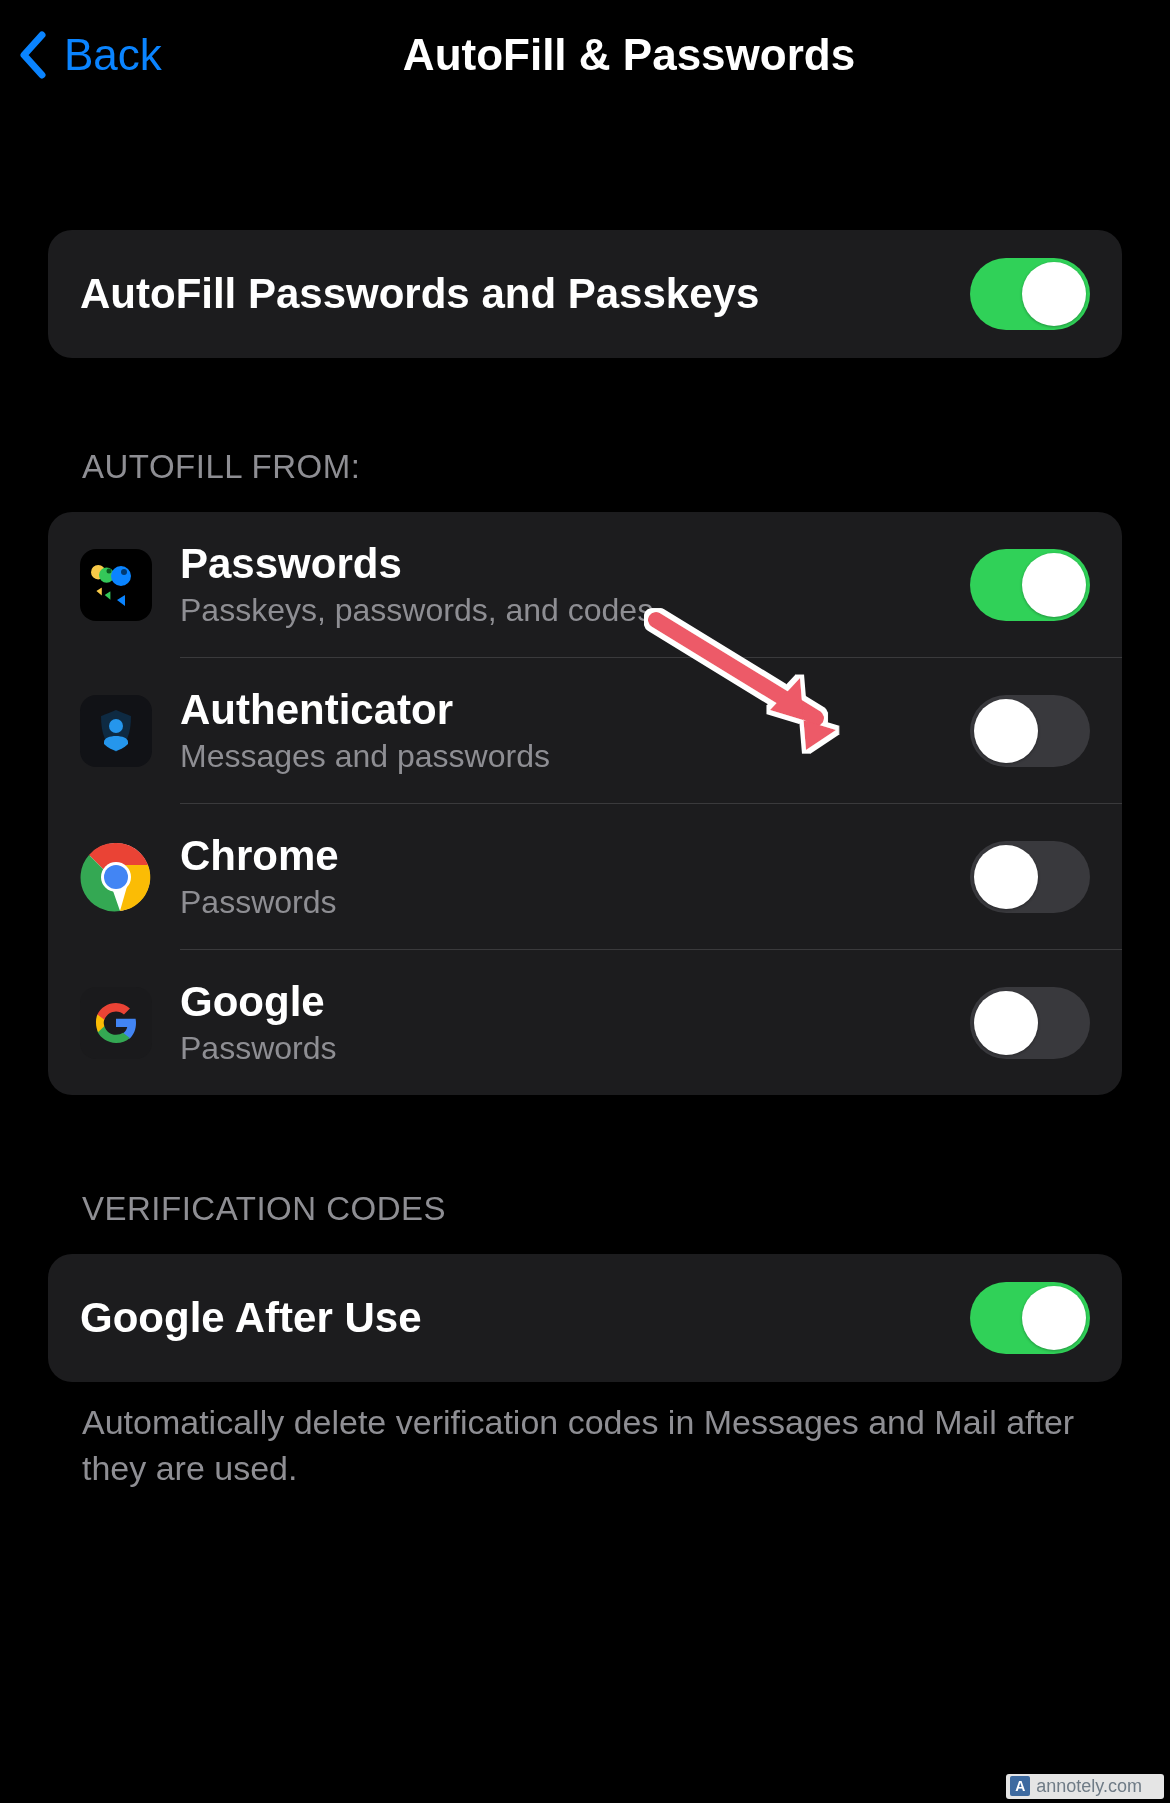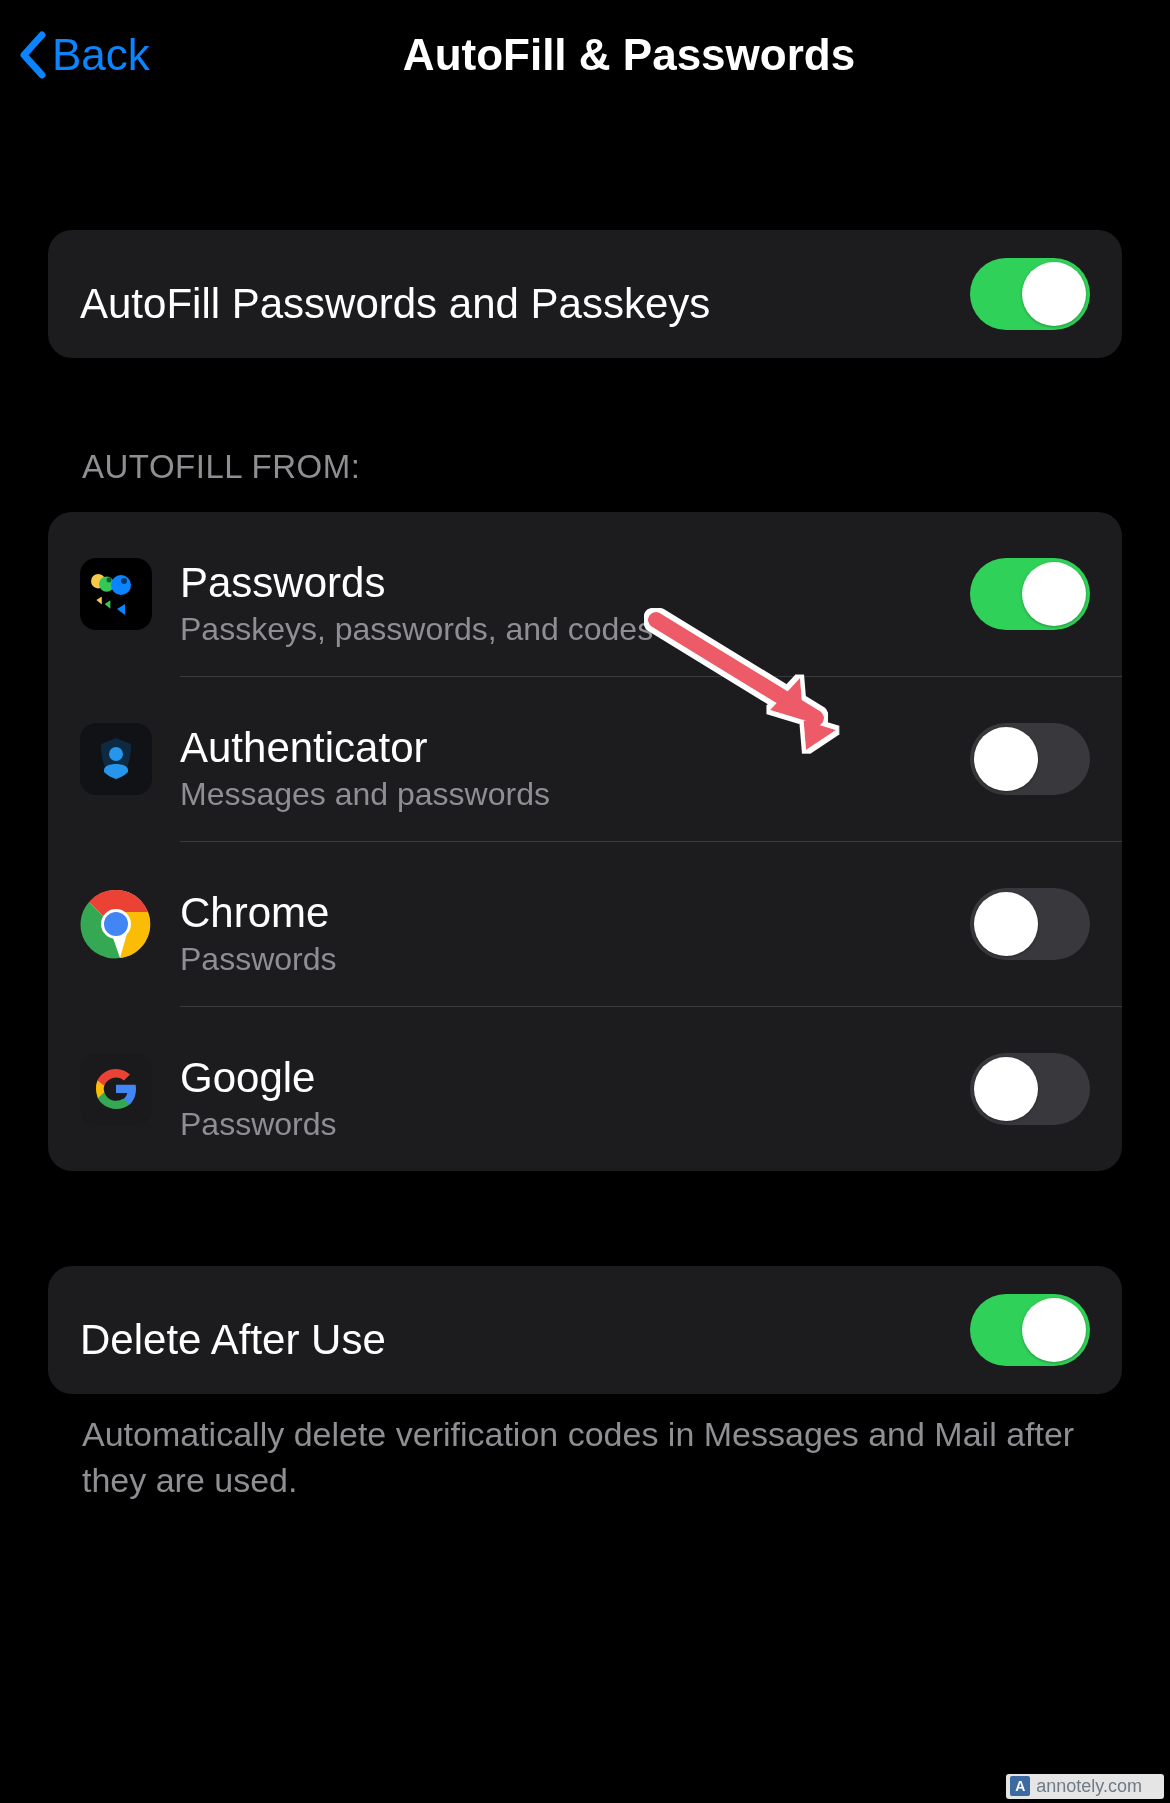--- a/index.html
+++ b/index.html
@@ -23,21 +23,21 @@
       padding: 28px 18px;
       position: relative;
       height: 110px;
     }
     .back-btn {
       display: flex;
       align-items: center;
       color: #0a84ff;
       font-size: 44px;
       cursor: pointer;
-      gap: 6px;
+      gap: 18px;
     }
     .back-chevron {
       display: inline-block;
     }
     .back-chevron svg { display:block; }
     .page-title {
       position: absolute;
       left: 50%;
       transform: translateX(-50%);
       font-size: 44px;
@@ -91,22 +91,21 @@
       background: #000;
     }
     .cell-text {
       display: flex;
       flex-direction: column;
       gap: 4px;
     }
     .cell-title {
       font-size: 42px;
       color: #fff;
-      font-weight: 400;
-      margin-top: 19px;
+      font-weight: 700;
     }
     .cell-subtitle {
       font-size: 32px;
       color: #8e8e93;
       font-weight: 400;
     }
     .footer-text {
       color: #8e8e93;
       font-size: 34px;
       padding: 18px 34px 0;
@@ -307,25 +306,26 @@
         </div>
         <div class="toggle off">
           <div class="toggle-knob"></div>
         </div>
       </div>
 
     </div>
   </div>
 
   <div class="section" style="margin-top: 95px;">
+    <div class="section-header">VERIFICATION CODES</div>
     <div class="card single-cell">
       <div class="cell">
         <div class="cell-main">
           <div class="cell-text">
-            <div class="cell-title">Delete After Use</div>
+            <div class="cell-title">Google After Use</div>
           </div>
         </div>
         <div class="toggle on">
           <div class="toggle-knob"></div>
         </div>
       </div>
     </div>
     <div class="footer-text">Automatically delete verification codes in Messages and Mail after they are used.</div>
   </div>
 

